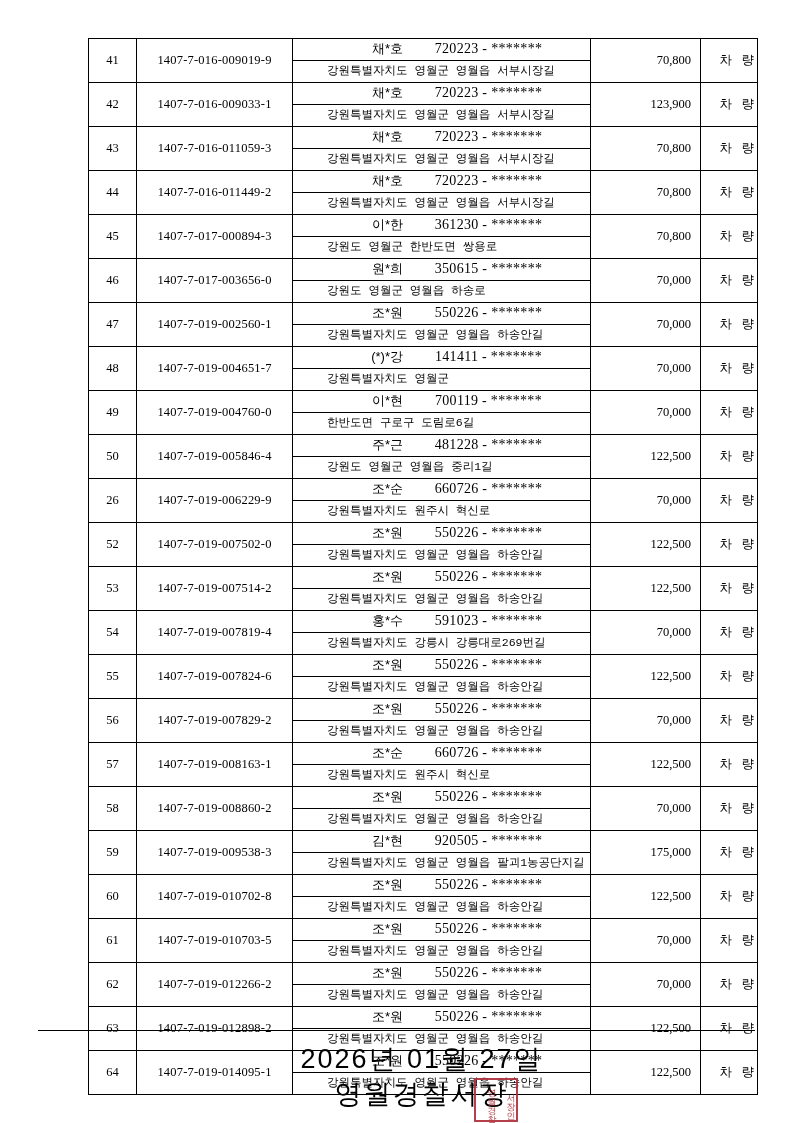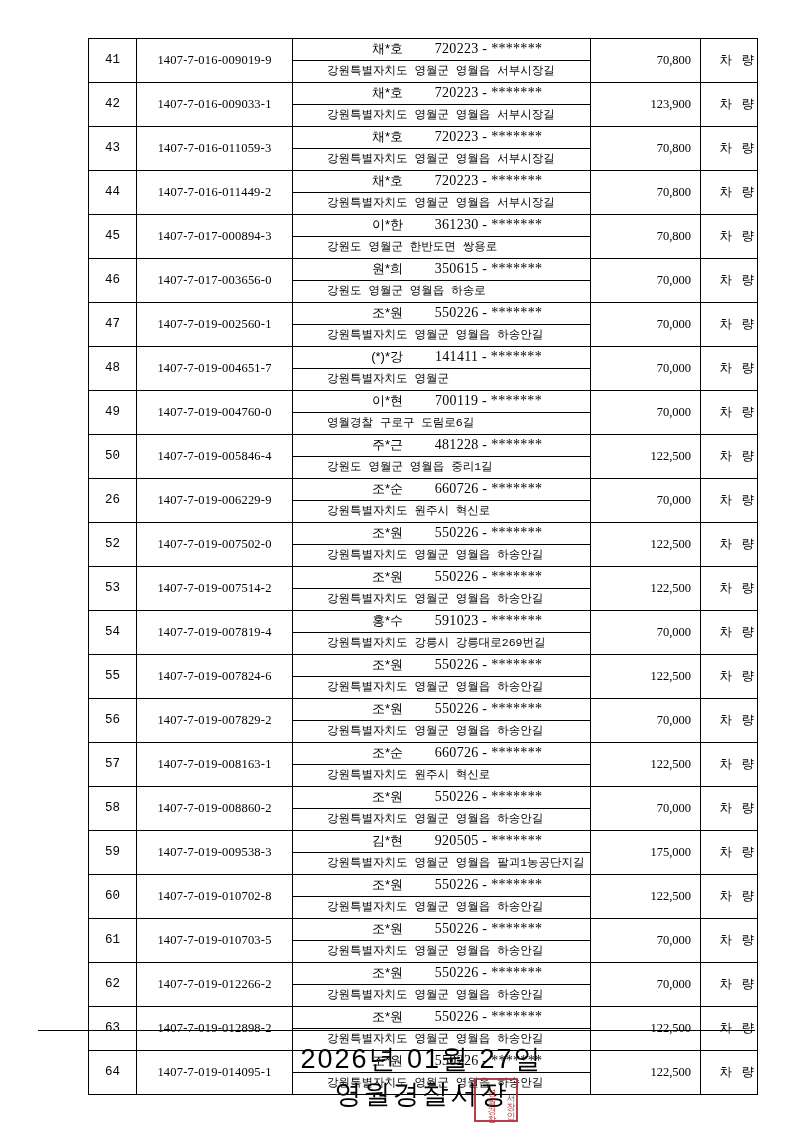--- a/index.html
+++ b/index.html
@@ -34,21 +34,21 @@
   table.notice td {
     border: 1px solid #000000;
     padding: 0;
     vertical-align: middle;
     font-size: 12.5px;
     line-height: 1.45;
   }
   .c-no {
     width: 47px;
     text-align: center;
-    font-family: Liberation Mono, monospace;
+    font-family: Liberation Serif, serif;
     letter-spacing: 0px;
   }
   .c-mgmt {
     width: 155px;
     text-align: center;
     font-family: "Liberation Serif", serif;
     letter-spacing: 0.2px;
     font-size: 12.5px;
   }
   .c-mid {
@@ -307,21 +307,21 @@
           </tr>
           <tr>
             <td class="c-no rowcell">49</td>
             <td class="c-mgmt rowcell">1407-7-019-004760-0</td>
             <td class="c-mid rowcell">
               <div class="mid-inner">
                 <div class="mid-top">
                   <div class="mid-name">이*현</div>
                   <div class="mid-rrn">700119 - *******</div>
                 </div>
-                <div class="mid-bottom">영월경찰 구로구 도림로6길</div>
+                <div class="mid-bottom">한반도면 구로구 도림로6길</div>
               </div>
             </td>
             <td class="c-amt rowcell">70,000</td>
             <td class="c-type rowcell">차 량</td>
           </tr>
           <tr>
             <td class="c-no rowcell">50</td>
             <td class="c-mgmt rowcell">1407-7-019-005846-4</td>
             <td class="c-mid rowcell">
               <div class="mid-inner">

